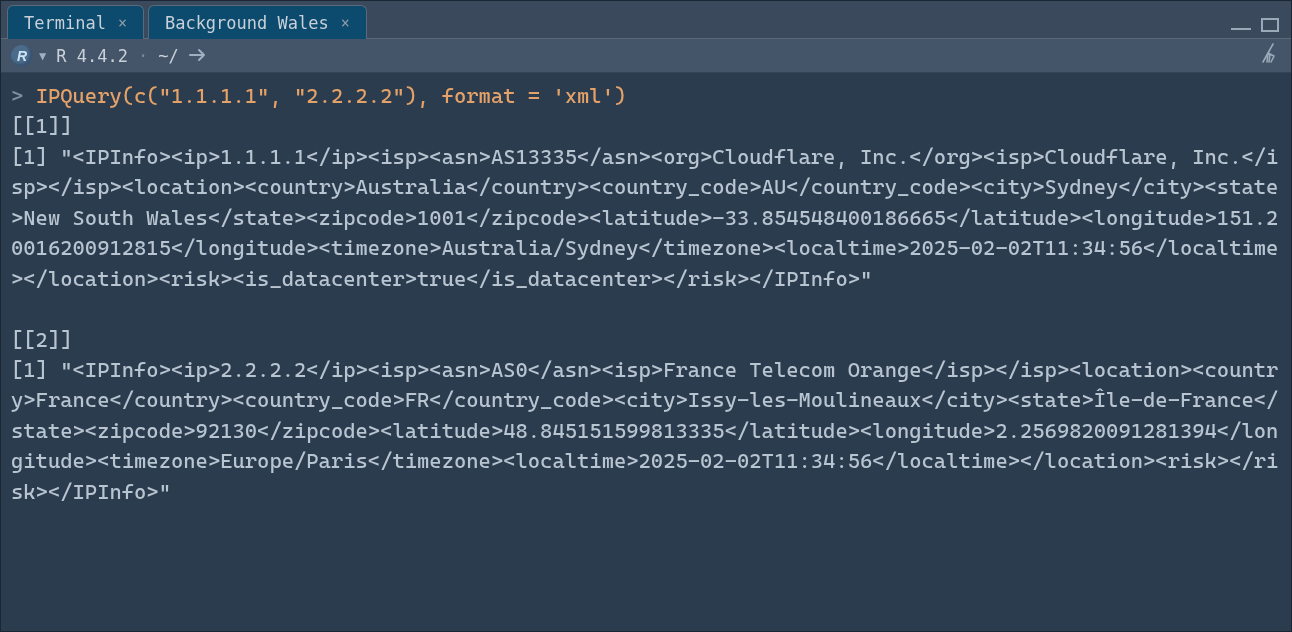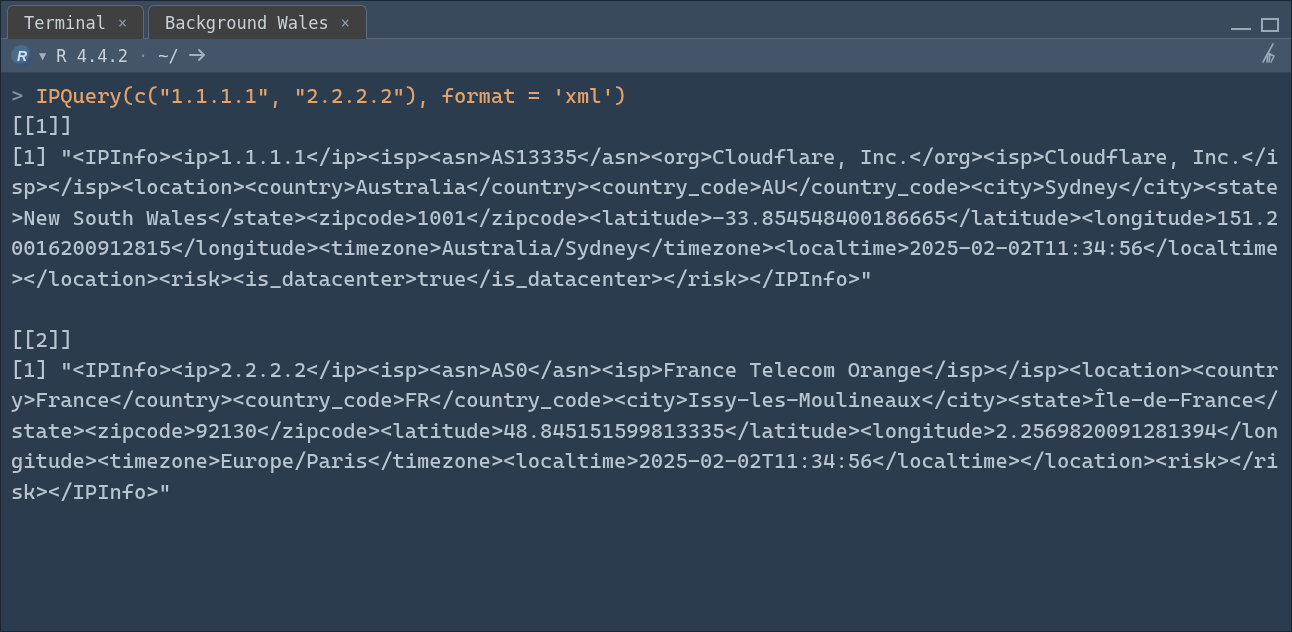--- a/index.html
+++ b/index.html
@@ -31,21 +31,21 @@
     align-items: center;
     gap: 8px;
     padding: 7px 16px 6px 16px;
     font-size: 17px;
     color: #c8d0d8;
     border: 1px solid #5a6a7a;
     border-bottom: none;
     border-top-left-radius: 6px;
     border-top-right-radius: 6px;
     margin-right: 4px;
-    background: #404040;
+    background: #0c4a6e;
     cursor: pointer;
     position: relative;
     top: 1px;
   }
   .tab.active {
     background: #2b3c4f;
     color: #e8ecef;
     border-color: #6a7a8a;
   }
   .tab .close {

